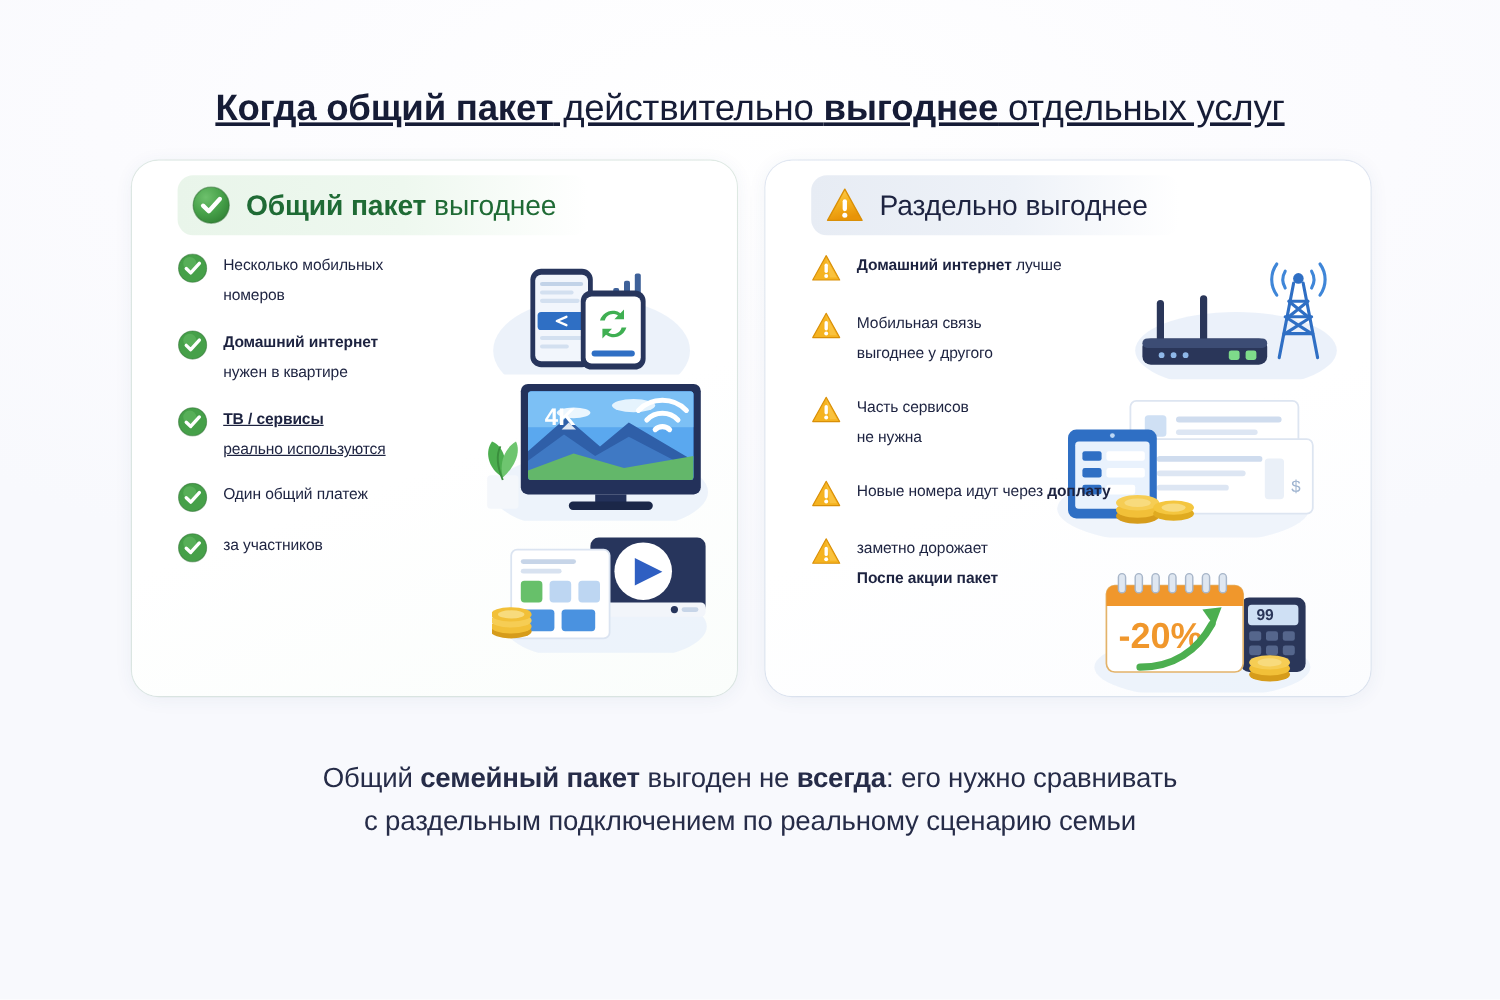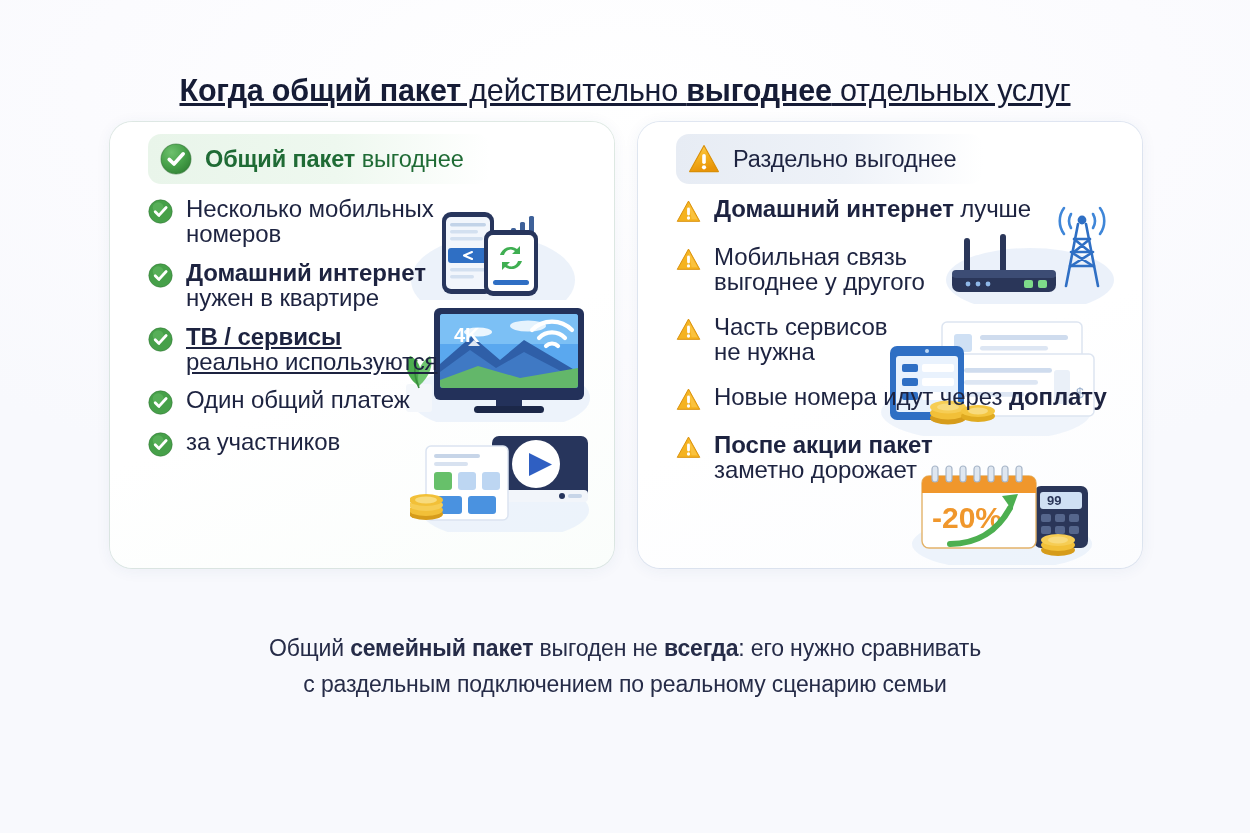--- a/index.html
+++ b/index.html
@@ -38,21 +38,21 @@
     color: #161c36;
     white-space: nowrap;
     text-decoration: underline;
   }
   .title .b { font-weight: bold; }
   .title .r { font-weight: normal; }
 
   
   .cards {
     position: absolute;
-    top: 122px;
+    top: 134px;
     left: 110px;
     width: 1032px;
     height: 446px;
     display: flex;
     gap: 24px;
     justify-content: center;
   }
 
   .card {
     position: relative;
@@ -115,21 +115,21 @@
   }
   .item {
     position: relative;
     display: flex;
     align-items: flex-start;
     gap: 13px;
     margin-bottom: 6px;
   }
   .item .ico-sm { margin-top: 3px; }
   .item-text {
-    font-size: 24px;
+    font-size: 13px;
     line-height: 25px;
     color: #1d2340;
     letter-spacing: -0.1px;
   }
   .item-text .b { font-weight: bold; }
   .item-text .r { font-weight: normal; }
   .card.good .item { margin-bottom: 14px; }
   .card.good .item:nth-child(3) { margin-bottom: 13px; text-decoration: underline; }
   .card.warn .item { margin-bottom: 20px; }
 
@@ -520,22 +520,22 @@
             </div>
           </div>
           <div class="item">
             <svg class="ico ico-sm" viewBox="0 0 32 32">
               <path d="M16 2.6 L30.4 28.6 L1.6 28.6 Z" fill="#f5b320" stroke="#d98f07" stroke-width="1.2" stroke-linejoin="round"></path>
               <path d="M16 5 L27.5 26 L20 26 Z" fill="#ffd15c" opacity="0.5"></path>
               <rect x="14.2" y="11" width="3.6" height="10" rx="1.8" fill="#ffffff"></rect>
               <circle cx="16" cy="24.3" r="2.1" fill="#ffffff"></circle>
             </svg>
             <div class="item-text">
+              <div><span class="r">заметно дорожает</span></div>
               <div><span class="b">Поспе акции пакет</span></div>
-              <div><span class="r">заметно дорожает</span></div>
             </div>
           </div>
         </div>
     </section>
   </div>
 
   <p class="footnote" id="footnote">
       <span class="line"><span class="r">Общий </span><span class="b">семейный пакет</span><span class="r"> выгоден не </span><span class="b">всегда</span><span class="r">: его нужно сравнивать</span></span>
       <span class="line"><span class="r">с раздельным подключением по реальному сценарию семьи</span></span>
     </p>

